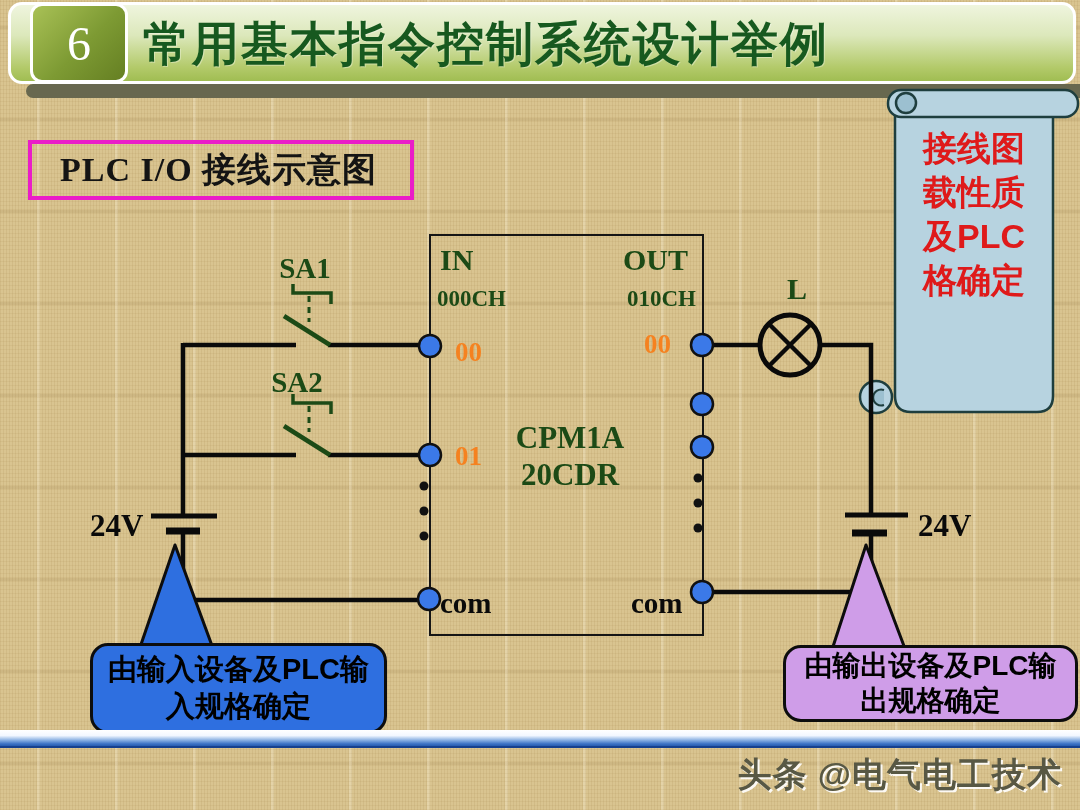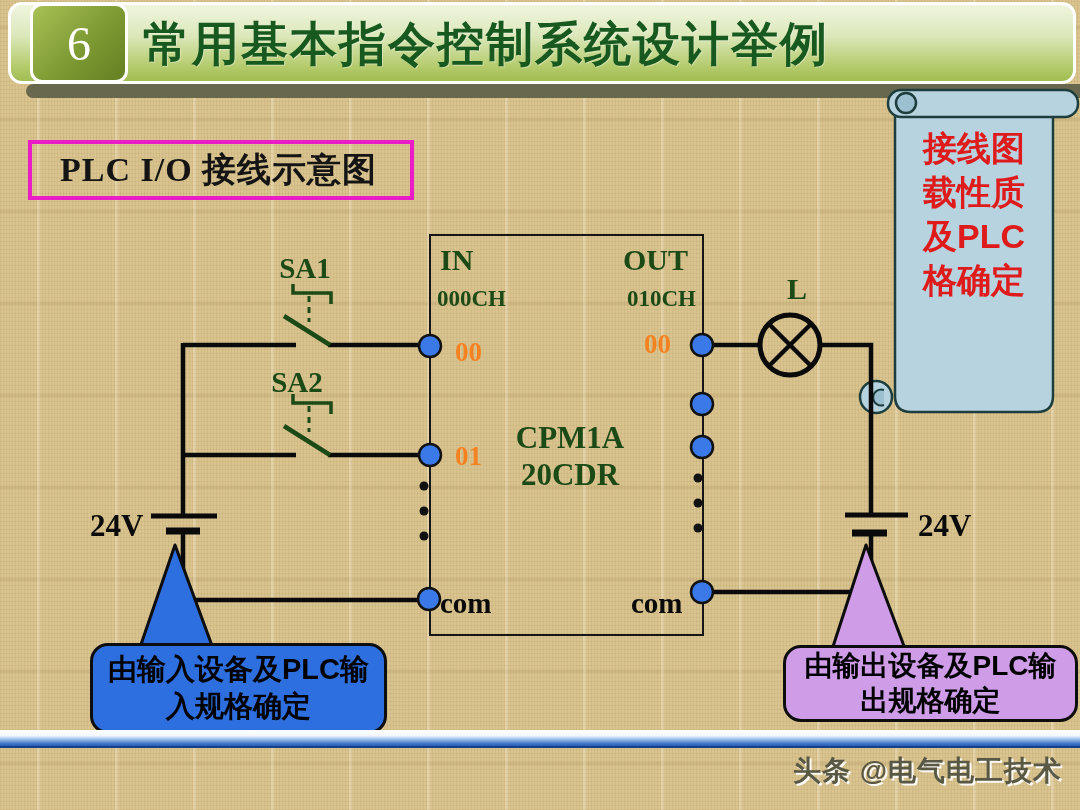--- a/index.html
+++ b/index.html
@@ -72,21 +72,21 @@
     background:#cf9de8; font-size:28px; line-height:35px; 
   }
   
   .footer-stripe{
     position:absolute; left:0; top:730px; width:1080px; height:16px;
     background:linear-gradient(to bottom,#ffffff 0%,#f2f7ff 35%,#8fb4e4 62%,#3e74c6 86%,#275caf 100%);
     border-bottom:2px solid #16408e;
   }
   .watermark{
     position:absolute; right:18px; top:752px;
-    font-size:28px; font-weight:bold; color:#585844; letter-spacing:1px;
+    font-size:34px; font-weight:bold; color:#585844; letter-spacing:1px;
     text-shadow:2px 2px 0 rgba(255,255,255,0.9);
     white-space:nowrap;
   }
 </style>
 </head>
 <body>
 
 <div class="slide">
 
   <div class="header-shadow"></div>

